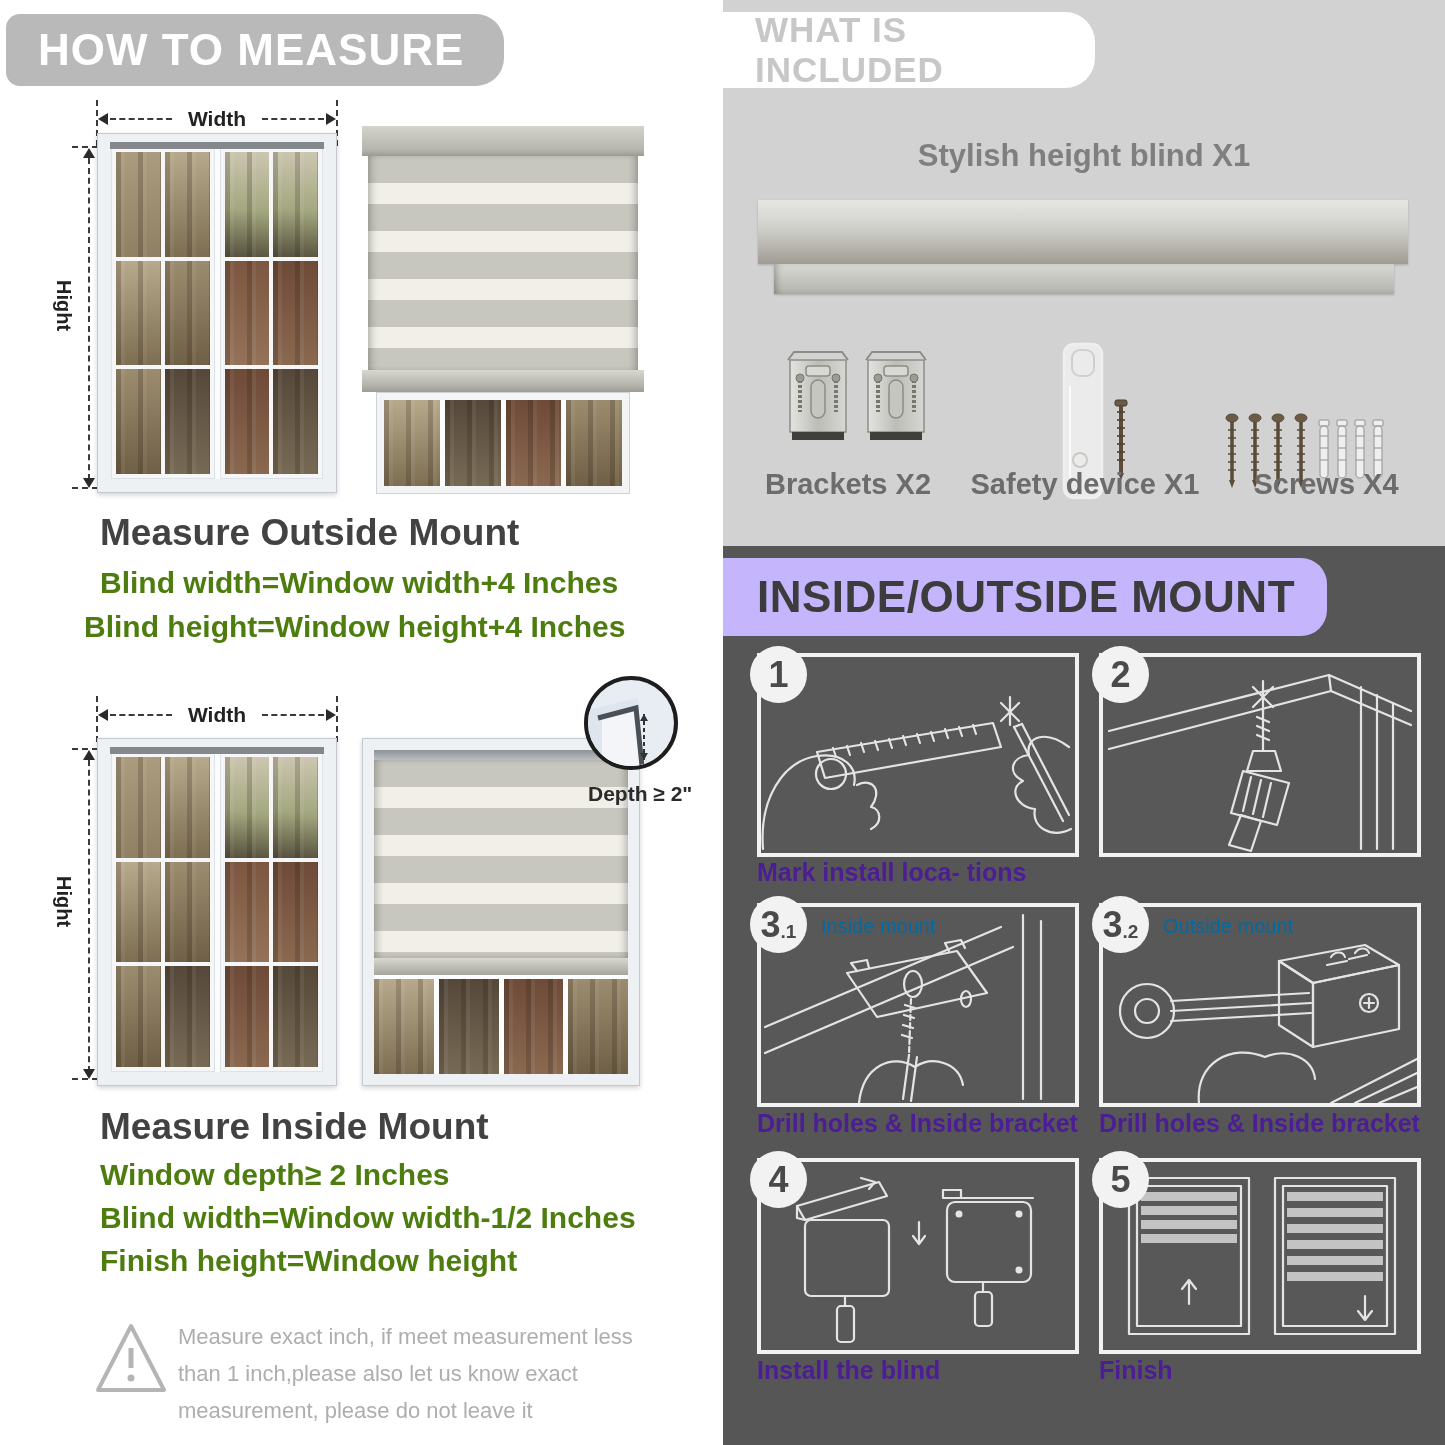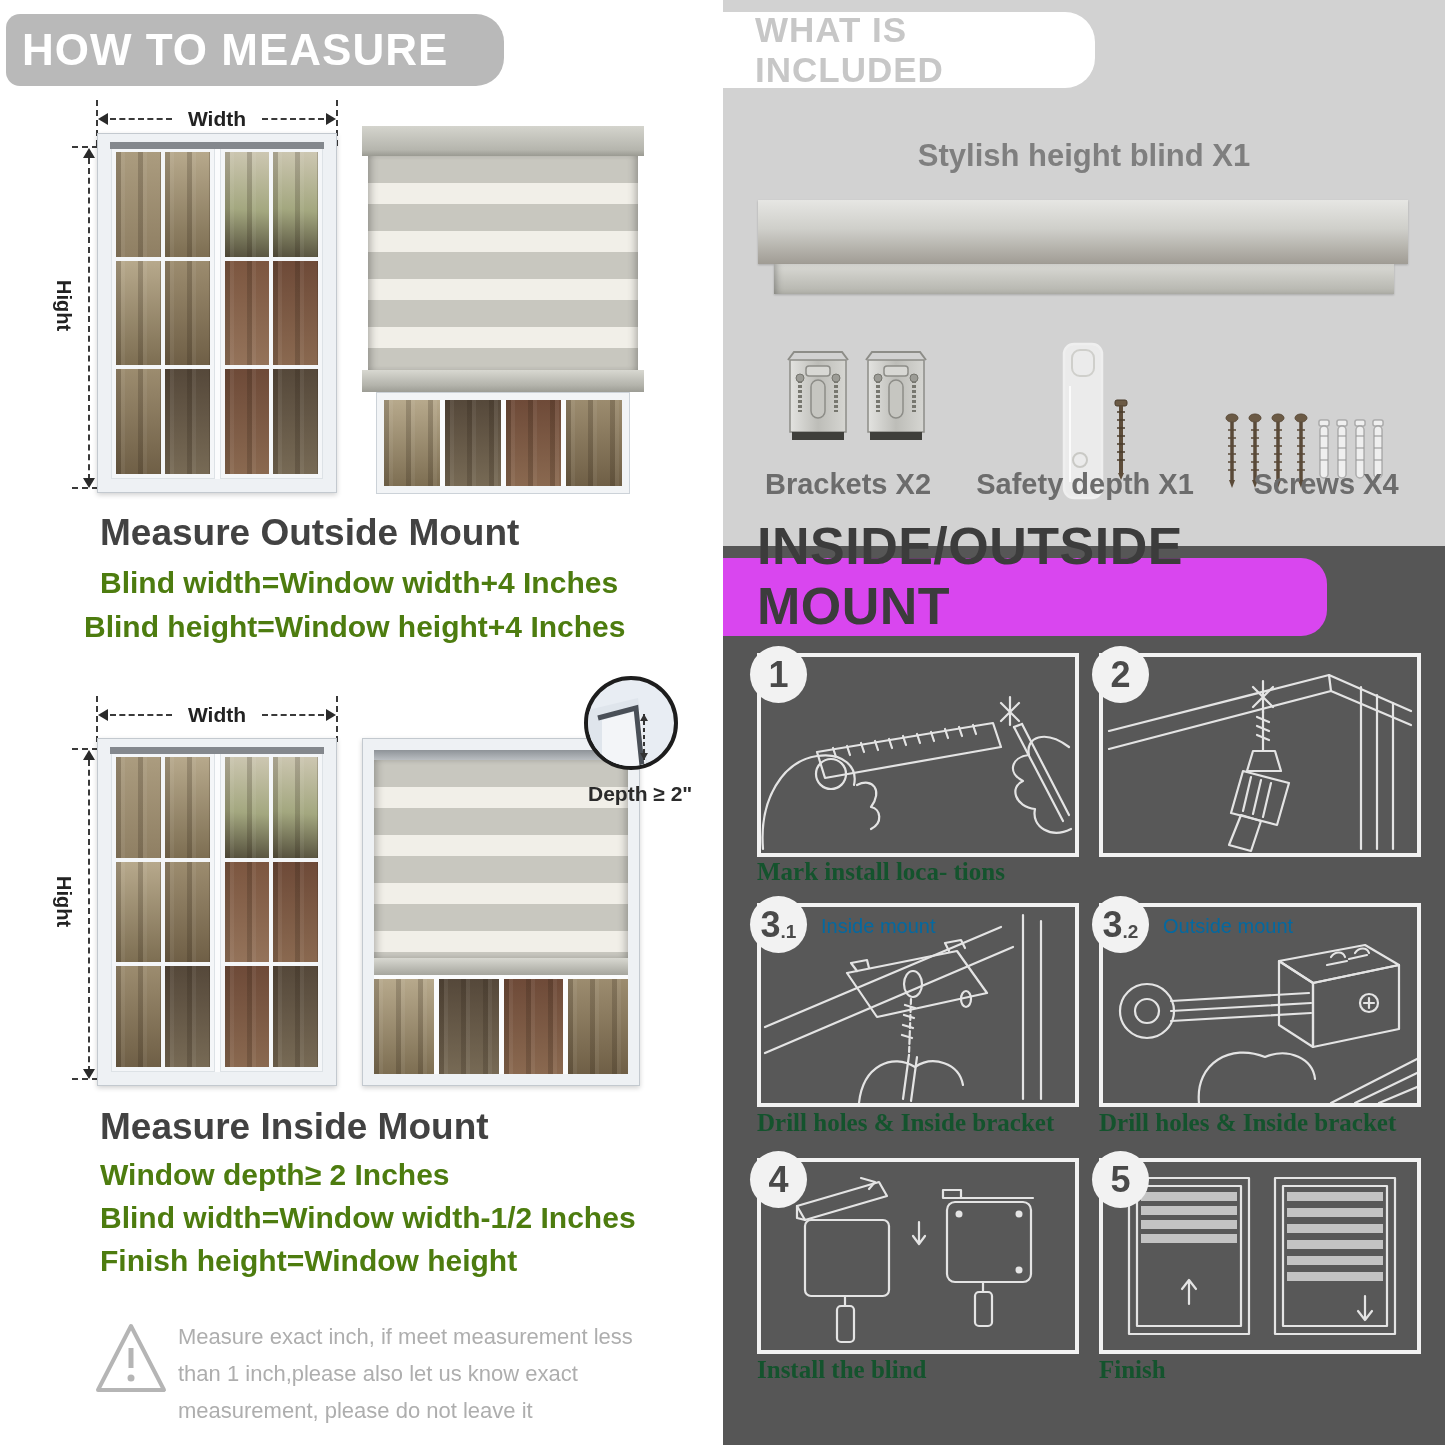--- a/index.html
+++ b/index.html
@@ -2,21 +2,21 @@
 <html><head>
 <meta charset="utf-8">
 <style>
   html,body{margin:0;padding:0;background:#fff;}
   #canvas{position:relative;width:1445px;height:1445px;background:#ffffff;overflow:hidden;
           font-family:"Liberation Sans",sans-serif;}
   .abs{position:absolute;}
 
   
   .howto-header{left:6px;top:14px;width:498px;height:72px;background:#b9b9b9;
-    border-radius:14px 28px 28px 14px;display:flex;align-items:center;padding-left:16px;
+    border-radius:14px 28px 28px 14px;display:flex;align-items:center;padding-left:32px;
     box-sizing:border-box;color:#ffffff;font-size:44px;font-weight:bold;letter-spacing:1px;}
 
   
   .win{background:#eef1f4;border:1px solid #c3c9cf;box-shadow:0 2px 5px rgba(0,0,0,.18);
        padding:13px;box-sizing:border-box;}
   .win .topstrip{position:absolute;left:12px;right:12px;top:8px;height:7px;background:#84888d;}
   .sashes{display:flex;height:100%;gap:5px;background:#fbfcfd;}
   .sash{flex:1;display:grid;grid-template-columns:1fr 1fr;grid-template-rows:1fr 1fr 1fr;
         gap:4px;background:#f4f6f8;padding:4px;border:1px solid #dde2e6;}
   .pane{position:relative;overflow:hidden;}
@@ -79,31 +79,31 @@
     font-size:31px;font-weight:bold;}
   .headrail-main{left:758px;top:200px;width:650px;height:64px;
     background:linear-gradient(180deg,#e6e6e3 0%,#cfcfca 45%,#a09c94 100%),
                repeating-linear-gradient(90deg,rgba(255,255,255,.05) 0 3px,rgba(0,0,0,.03) 3px 6px);
     box-shadow:0 1px 2px rgba(0,0,0,.2);}
   .headrail-bottom{left:774px;top:264px;width:620px;height:30px;
     background:linear-gradient(180deg,#dadad5 0%,#b3b3ac 100%);
     box-shadow:inset 5px 0 7px -3px rgba(0,0,0,.3),0 1px 2px rgba(0,0,0,.2);}
   .comp-label{color:#6c6c6c;font-size:29px;font-weight:bold;text-align:center;}
 
-  .iom-header{left:723px;top:558px;width:604px;height:78px;background:#d946ef;
-    border-radius:0 26px 26px 0;display:flex;align-items:flex-end;padding-left:34px;
-    box-sizing:border-box;color:#3c3c3c;font-size:52px;font-weight:bold;letter-spacing:.5px;}
+  .iom-header{left:723px;top:558px;width:604px;height:78px;background:#c4b5fd;
+    border-radius:0 26px 26px 0;display:flex;align-items:center;padding-left:34px;
+    box-sizing:border-box;color:#3c3c3c;font-size:44px;font-weight:bold;letter-spacing:.5px;}
 
   .panel{position:absolute;border:4px solid #f2f2f2;background:#585858;overflow:hidden;}
   .badge{position:absolute;top:-7px;left:-7px;width:57px;height:57px;background:#f2f2f2;
     border-radius:50%;display:flex;align-items:center;justify-content:center;
     color:#4a4a4a;font-weight:bold;font-size:36px;line-height:1;}
   .badge .sub{font-size:19px;margin-top:14px;}
   .panel-title{position:absolute;left:64px;top:14px;color:#0369a1;font-size:20px;font-weight:normal;}
-  .caption{position:absolute;color:#14532d;font-weight:bold;font-size:25px;white-space:nowrap;font-family:Liberation Serif, serif;}
+  .caption{position:absolute;color:#4c1d95;font-weight:bold;font-size:25px;white-space:nowrap;}
   .art{position:absolute;inset:0;width:100%;height:100%;}
   .art path,.art rect,.art circle,.art ellipse,.art line,.art polygon,.art polyline{
     fill:none;stroke:#e4e4e4;stroke-width:2.2;stroke-linecap:round;stroke-linejoin:round;}
   .art .fillband{fill:#cfcfcf;stroke:none;opacity:.9;}
   .art .dot{fill:#e4e4e4;stroke:none;}
 </style>
 </head>
 <body>
 
 <div id="canvas">
@@ -346,21 +346,21 @@
         </g>
       <g transform="translate(60,0)">
           <rect x="-5" y="2" width="10" height="6" rx="2"></rect>
           <rect x="-4" y="8" width="8" height="52" rx="4"></rect>
           <path d="M-4,18 h8 M-4,30 h8 M-4,42 h8" fill="none"></path>
         </g>
     </g>
   </svg>
 
   <div class="abs comp-label" style="left:760px;top:468px;width:176px;">Brackets X2</div>
-  <div class="abs comp-label" style="left:958px;top:468px;width:254px;">Safety depth X1</div>
+  <div class="abs comp-label" style="left:958px;top:468px;width:254px;">Safety device X1</div>
   <div class="abs comp-label" style="left:1244px;top:468px;width:164px;">Screws X4</div>
 
   <div class="abs rc-bottom"></div>
 
   <div class="abs iom-header">
     <span>INSIDE/OUTSIDE MOUNT</span>
   </div>
 
   <div class="panel" style="left:757px;top:653px;width:314px;height:196px;">
     <svg class="art" viewBox="0 0 314 196">

